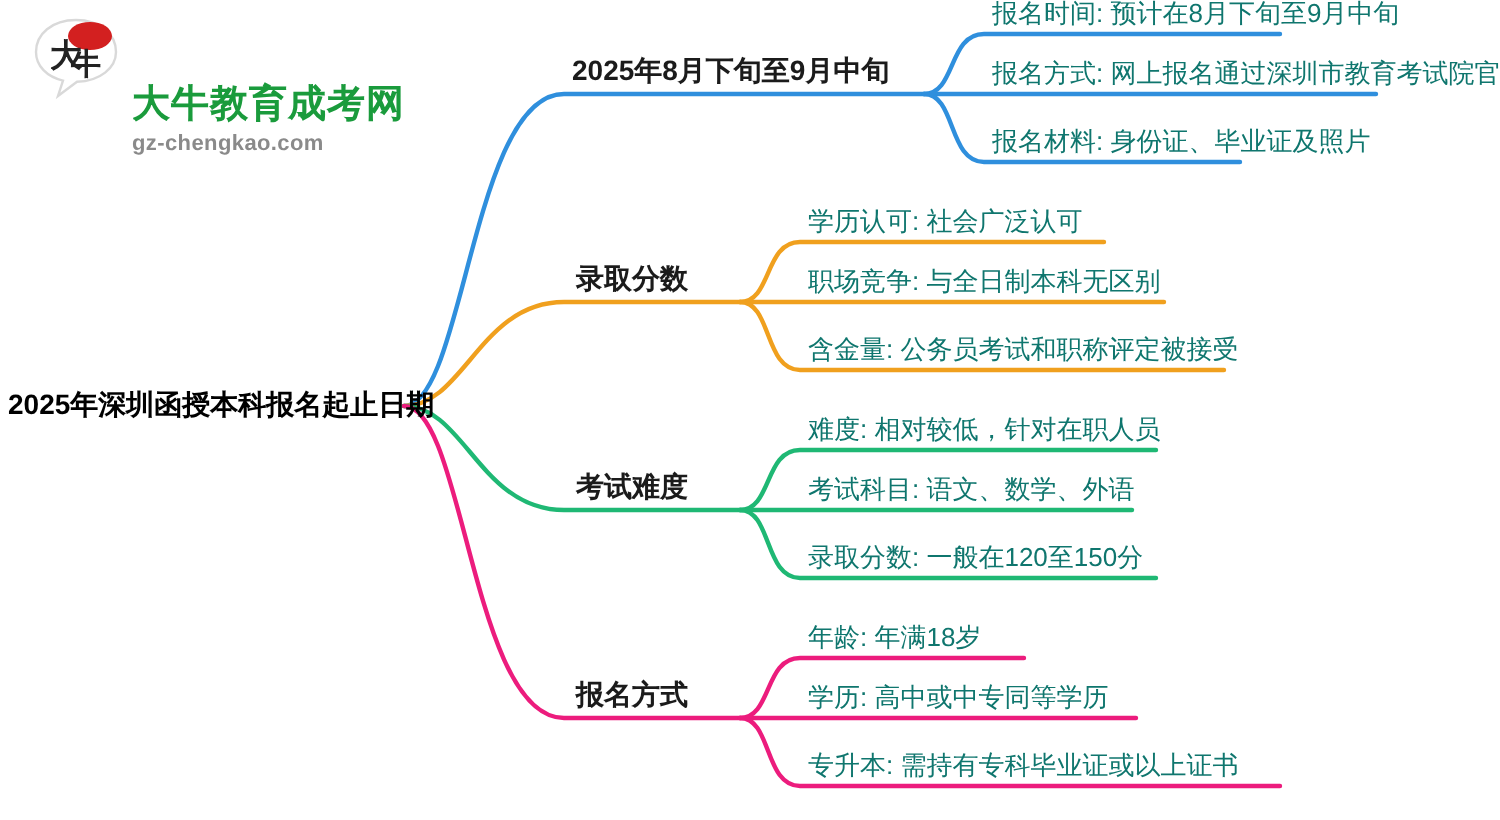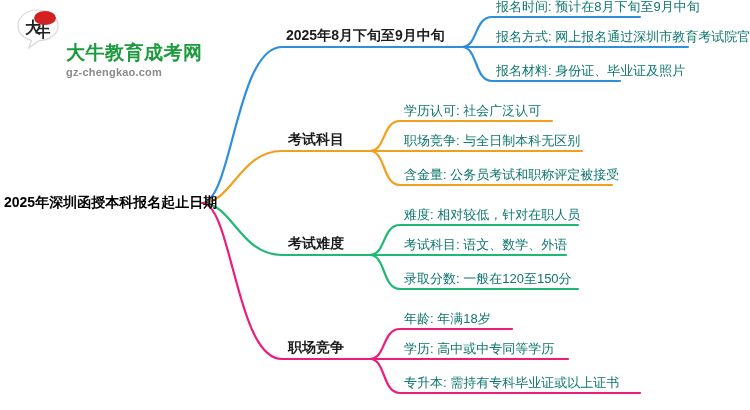--- a/index.html
+++ b/index.html
@@ -86,23 +86,23 @@
       <path d="M202,203 C232,203 236,359 282,359 L370,359" stroke="#ec1c7d"></path>
       <path d="M370,359 C386,359 382,329 400,329 L512,329" stroke="#ec1c7d"></path>
       <path d="M370,359 C386,359 386,359 400,359 L568,359" stroke="#ec1c7d"></path>
       <path d="M370,359 C386,359 382,393 400,393 L640,393" stroke="#ec1c7d"></path>
     </g>
   </svg>
 
   <div class="node-text root-label">2025年深圳函授本科报名起止日期</div>
 
   <div class="node-text branch-label" style="left:286px; top:42px;">2025年8月下旬至9月中旬</div>
-  <div class="node-text branch-label" style="left:288px; top:146px;">考试科目</div>
+  <div class="node-text branch-label" style="left:288px; top:146px;">录取分数</div>
   <div class="node-text branch-label" style="left:288px; top:250px;">考试难度</div>
-  <div class="node-text branch-label" style="left:288px; top:354px;">职场竞争</div>
+  <div class="node-text branch-label" style="left:288px; top:354px;">报名方式</div>
 
   <div class="node-text leaf-label" style="left:496px; top:13px;">报名时间: 预计在8月下旬至9月中旬</div>
   <div class="node-text leaf-label" style="left:496px; top:43px;">报名方式: 网上报名通过深圳市教育考试院官网</div>
   <div class="node-text leaf-label" style="left:496px; top:77px;">报名材料: 身份证、毕业证及照片</div>
 
   <div class="node-text leaf-label" style="left:404px; top:147px;">职场竞争: 与全日制本科无区别</div>
   <div class="node-text leaf-label" style="left:404px; top:117px;">学历认可: 社会广泛认可</div>
   <div class="node-text leaf-label" style="left:404px; top:181px;">含金量: 公务员考试和职称评定被接受</div>
 
   <div class="node-text leaf-label" style="left:404px; top:221px;">难度: 相对较低，针对在职人员</div>

